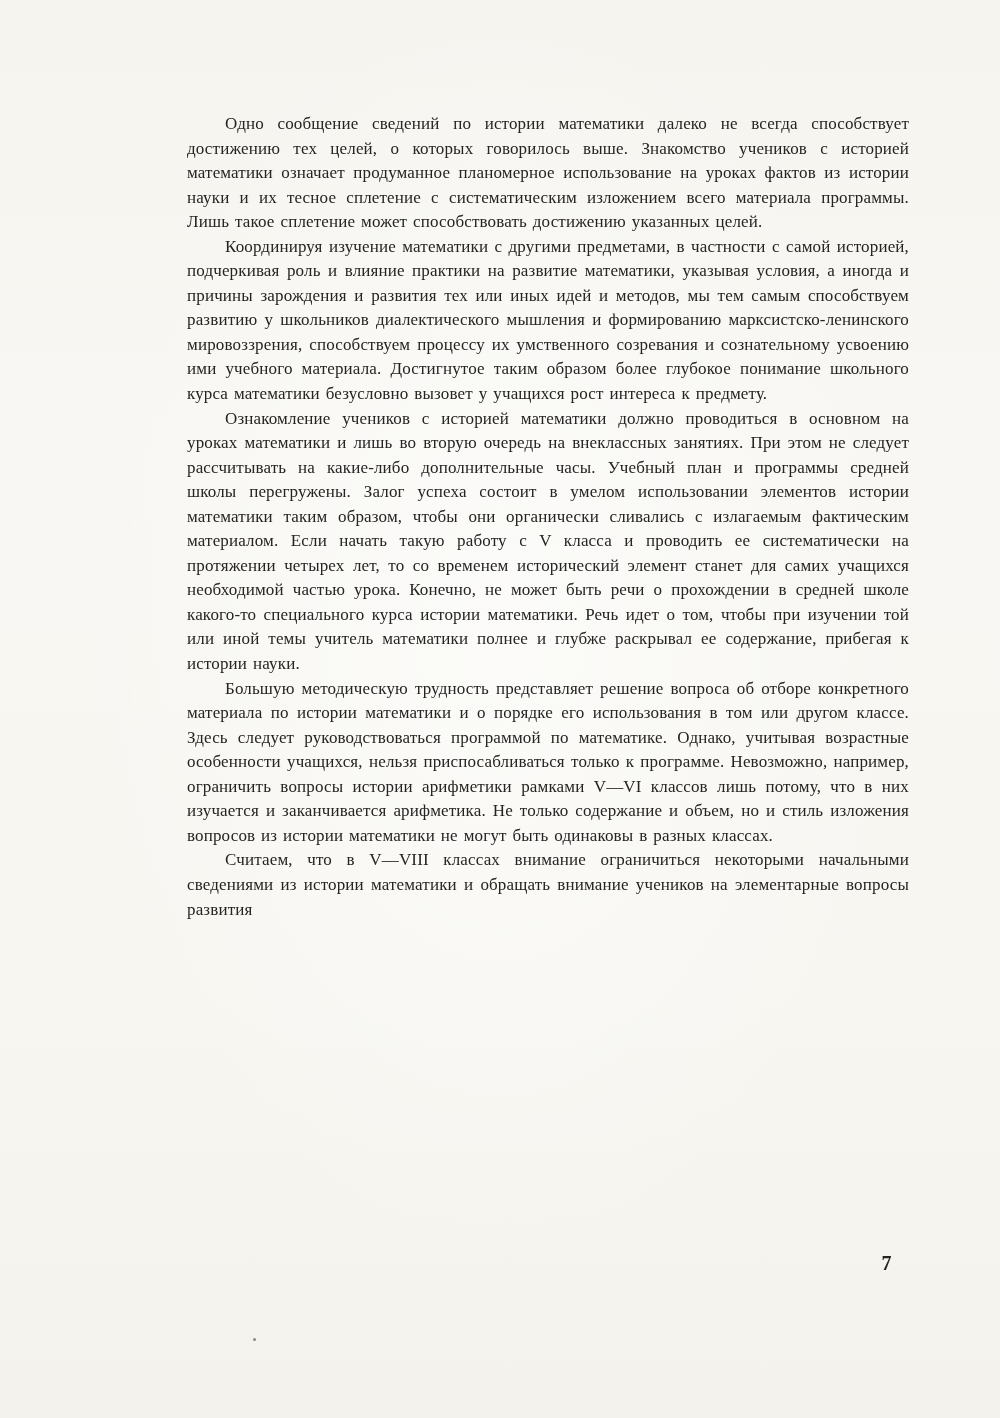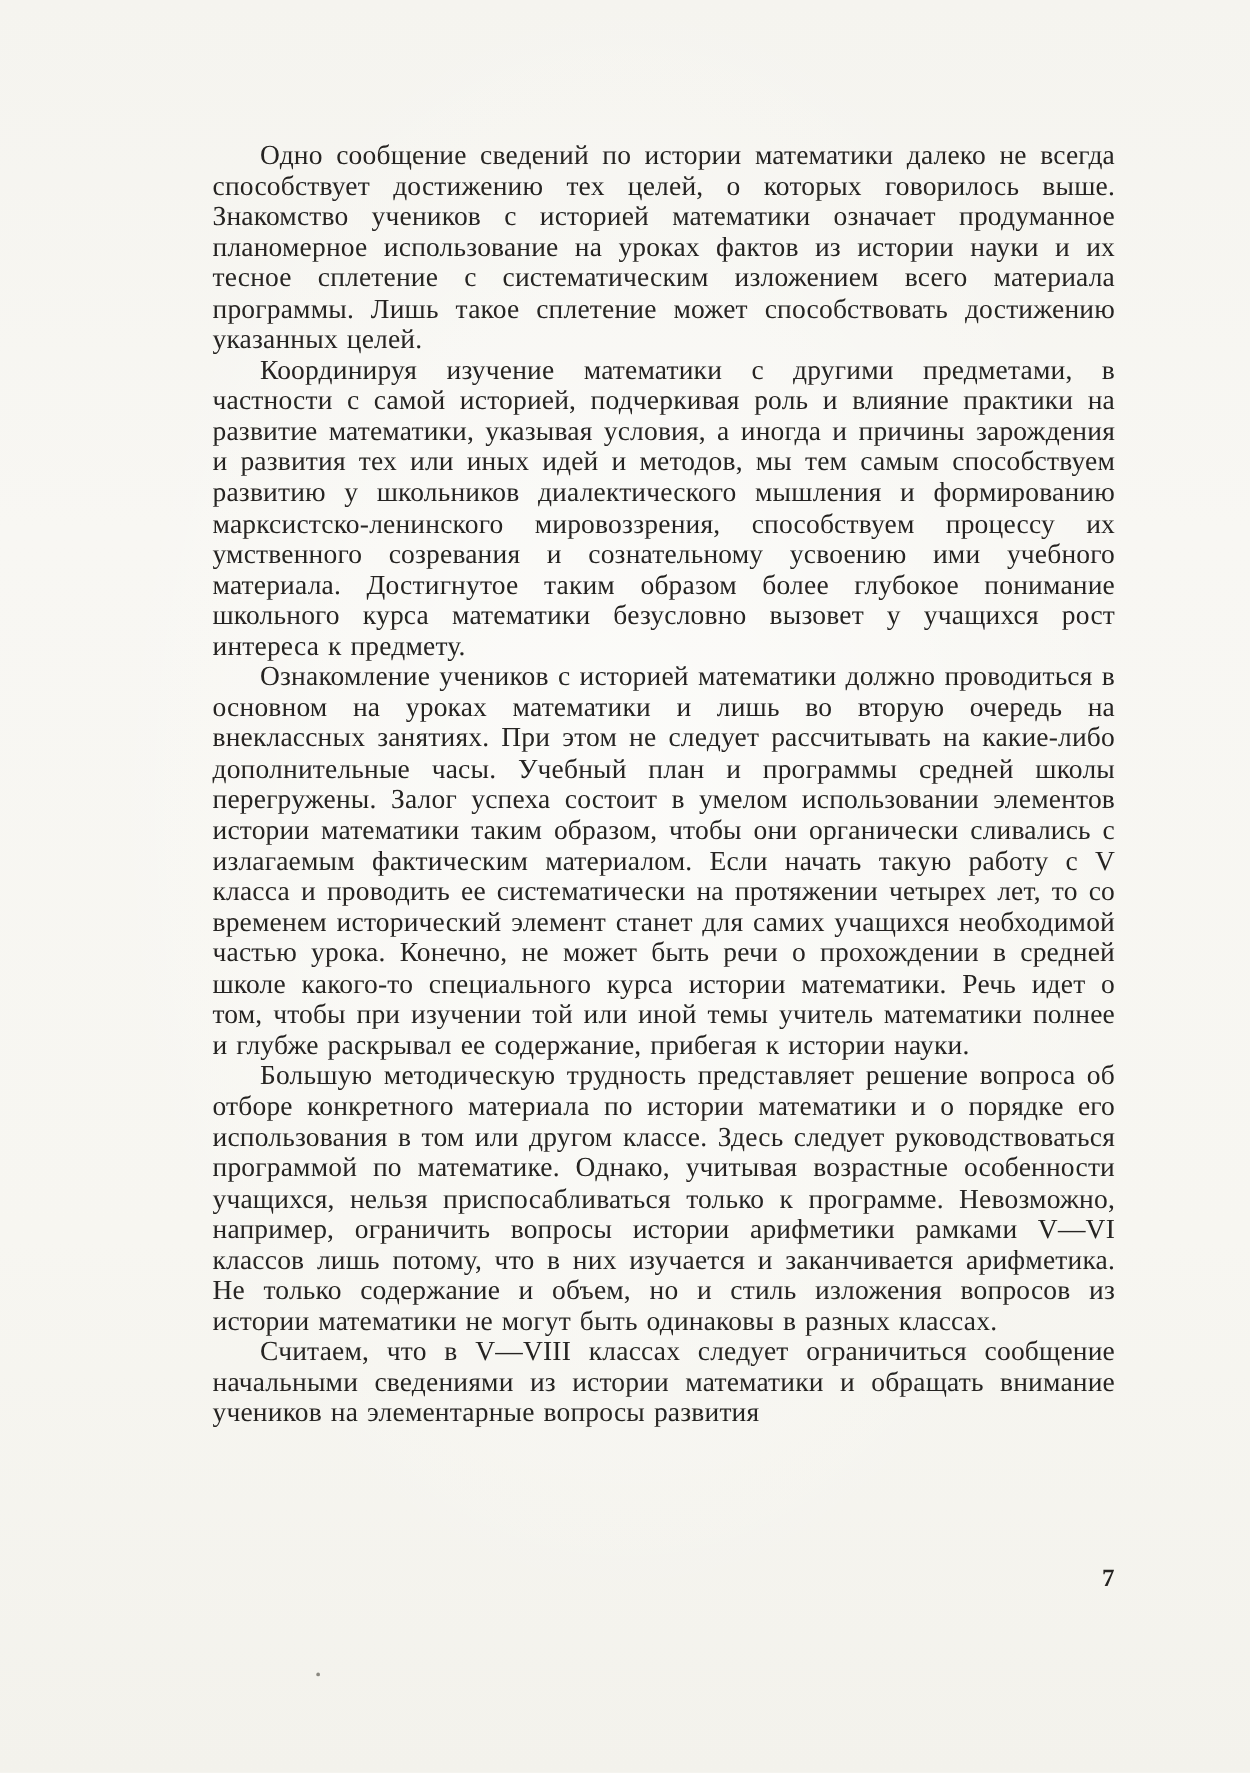--- a/index.html
+++ b/index.html
@@ -16,25 +16,25 @@
   }
   .scan-page {
     position: absolute;
     inset: 0;
     background:
       radial-gradient(ellipse at 50% 45%, rgba(255,255,255,0.55) 0%, rgba(255,255,255,0) 60%),
       linear-gradient(180deg, #f5f4ef 0%, #f8f7f3 30%, #f7f6f1 70%, #f3f2ec 100%);
   }
   .text-block {
     position: absolute;
-    left: 170px;
+    left: 187px;
     top: 112px;
     width: 722px;
     color: #262422;
-    font-size: 22px;
+    font-size: 17px;
     line-height: 24.55px;
     text-align: justify;
     letter-spacing: 0.15px;
     word-spacing: 1.5px;
   }
   .text-block p {
     margin: 0;
     padding: 0;
     text-indent: 38px;
   }
@@ -61,17 +61,17 @@
 </style>
 </head>
 <body>
 
 <div class="scan-page">
   <div class="text-block">
     <p>Одно сообщение сведений по истории математики далеко не всегда способствует достижению тех целей, о которых говорилось выше. Знакомство учеников с историей математики означает продуманное планомерное использование на уроках фактов из истории науки и их тесное сплетение с систематическим изложением всего материала программы. Лишь такое сплетение может способствовать достижению указанных целей.</p>
     <p>Координируя изучение математики с другими предметами, в частности с самой историей, подчеркивая роль и влияние практики на развитие математики, указывая условия, а иногда и причины зарождения и развития тех или иных идей и методов, мы тем самым способствуем развитию у школьников диалектического мышления и формированию марксистско-ленинского мировоззрения, способствуем процессу их умственного созревания и сознательному усвоению ими учебного материала. Достигнутое таким образом более глубокое понимание школьного курса математики безусловно вызовет у учащихся рост интереса к предмету.</p>
     <p>Ознакомление учеников с историей математики должно проводиться в основном на уроках математики и лишь во вторую очередь на внеклассных занятиях. При этом не следует рассчитывать на какие-либо дополнительные часы. Учебный план и программы средней школы перегружены. Залог успеха состоит в умелом использовании элементов истории математики таким образом, чтобы они органически сливались с излагаемым фактическим материалом. Если начать такую работу с V класса и проводить ее систематически на протяжении четырех лет, то со временем исторический элемент станет для самих учащихся необходимой частью урока. Конечно, не может быть речи о прохождении в средней школе какого-то специального курса истории математики. Речь идет о том, чтобы при изучении той или иной темы учитель математики полнее и глубже раскрывал ее содержание, прибегая к истории науки.</p>
     <p>Большую методическую трудность представляет решение вопроса об отборе конкретного материала по истории математики и о порядке его использования в том или другом классе. Здесь следует руководствоваться программой по математике. Однако, учитывая возрастные особенности учащихся, нельзя приспосабливаться только к программе. Невозможно, например, ограничить вопросы истории арифметики рамками V—VI классов лишь потому, что в них изучается и заканчивается арифметика. Не только содержание и объем, но и стиль изложения вопросов из истории математики не могут быть одинаковы в разных классах.</p>
-    <p>Считаем, что в V—VIII классах следует ограничиться сообщение начальными сведениями из истории математики и обращать внимание учеников на элементарные вопросы развития</p>
+    <p>Считаем, что в V—VIII классах внимание ограничиться некоторыми начальными сведениями из истории математики и обращать внимание учеников на элементарные вопросы развития</p>
   </div>
   <div class="page-number">7</div>
   <div class="speck"></div>
 </div>
 
 </body></html>

